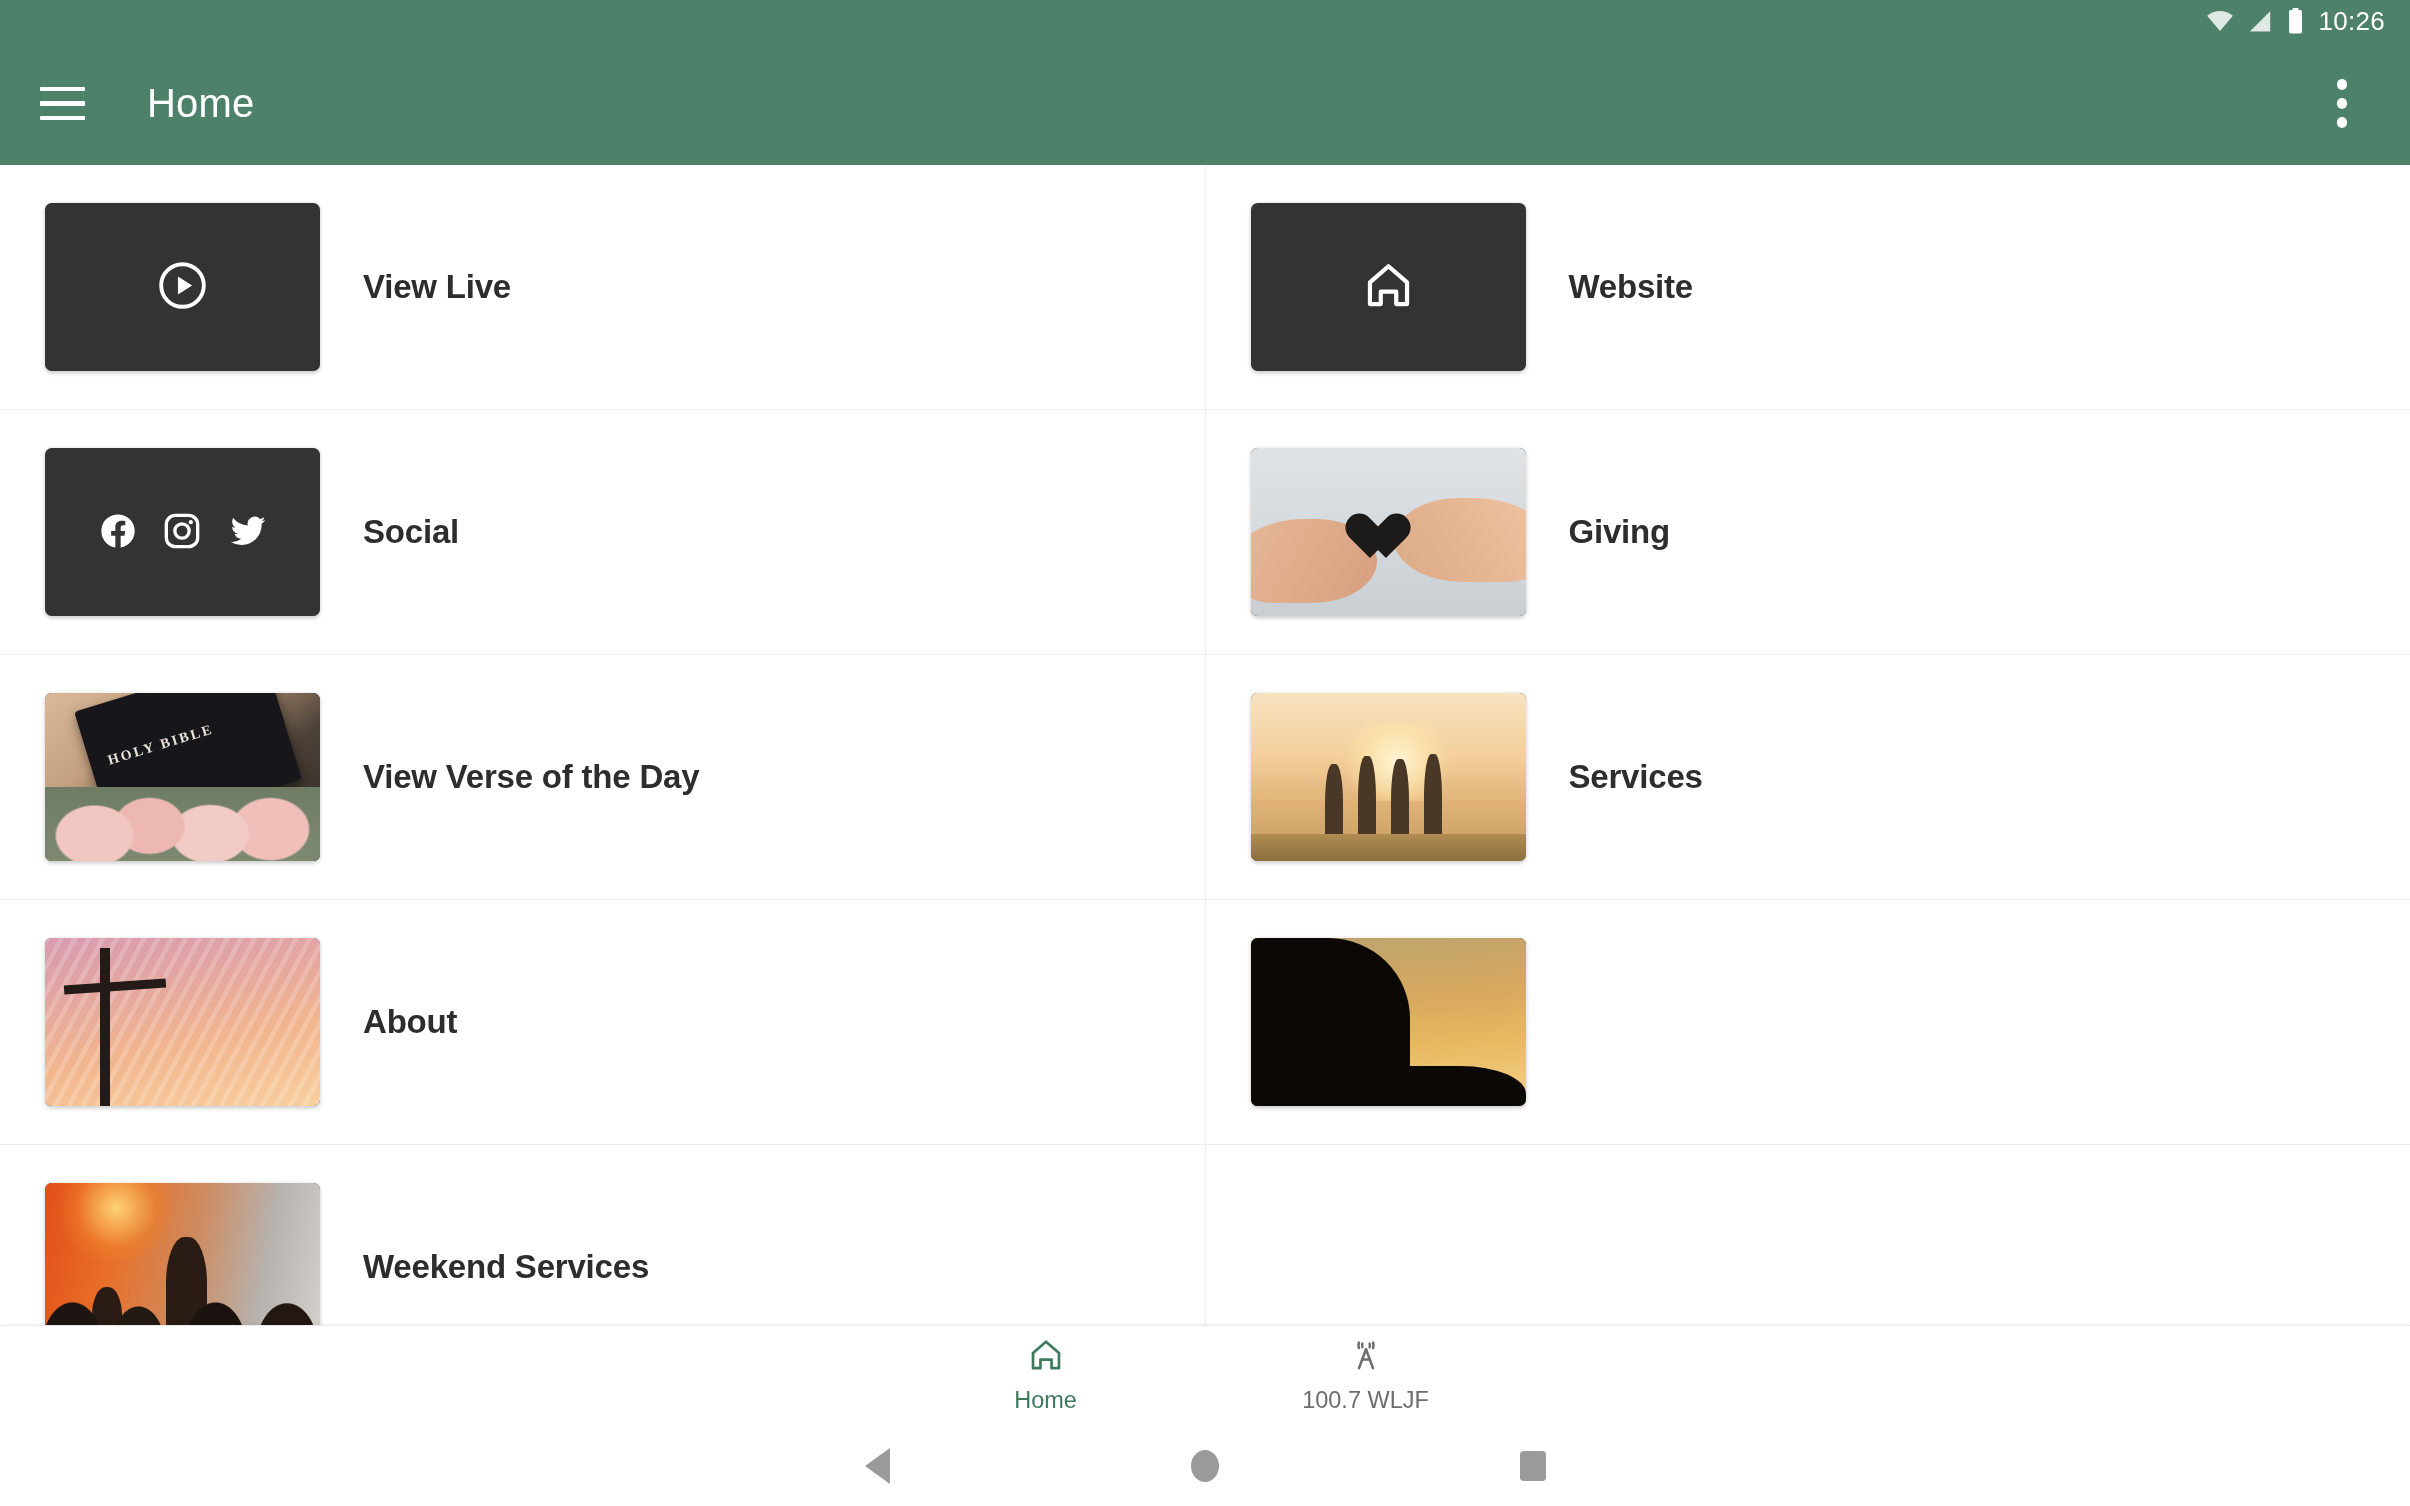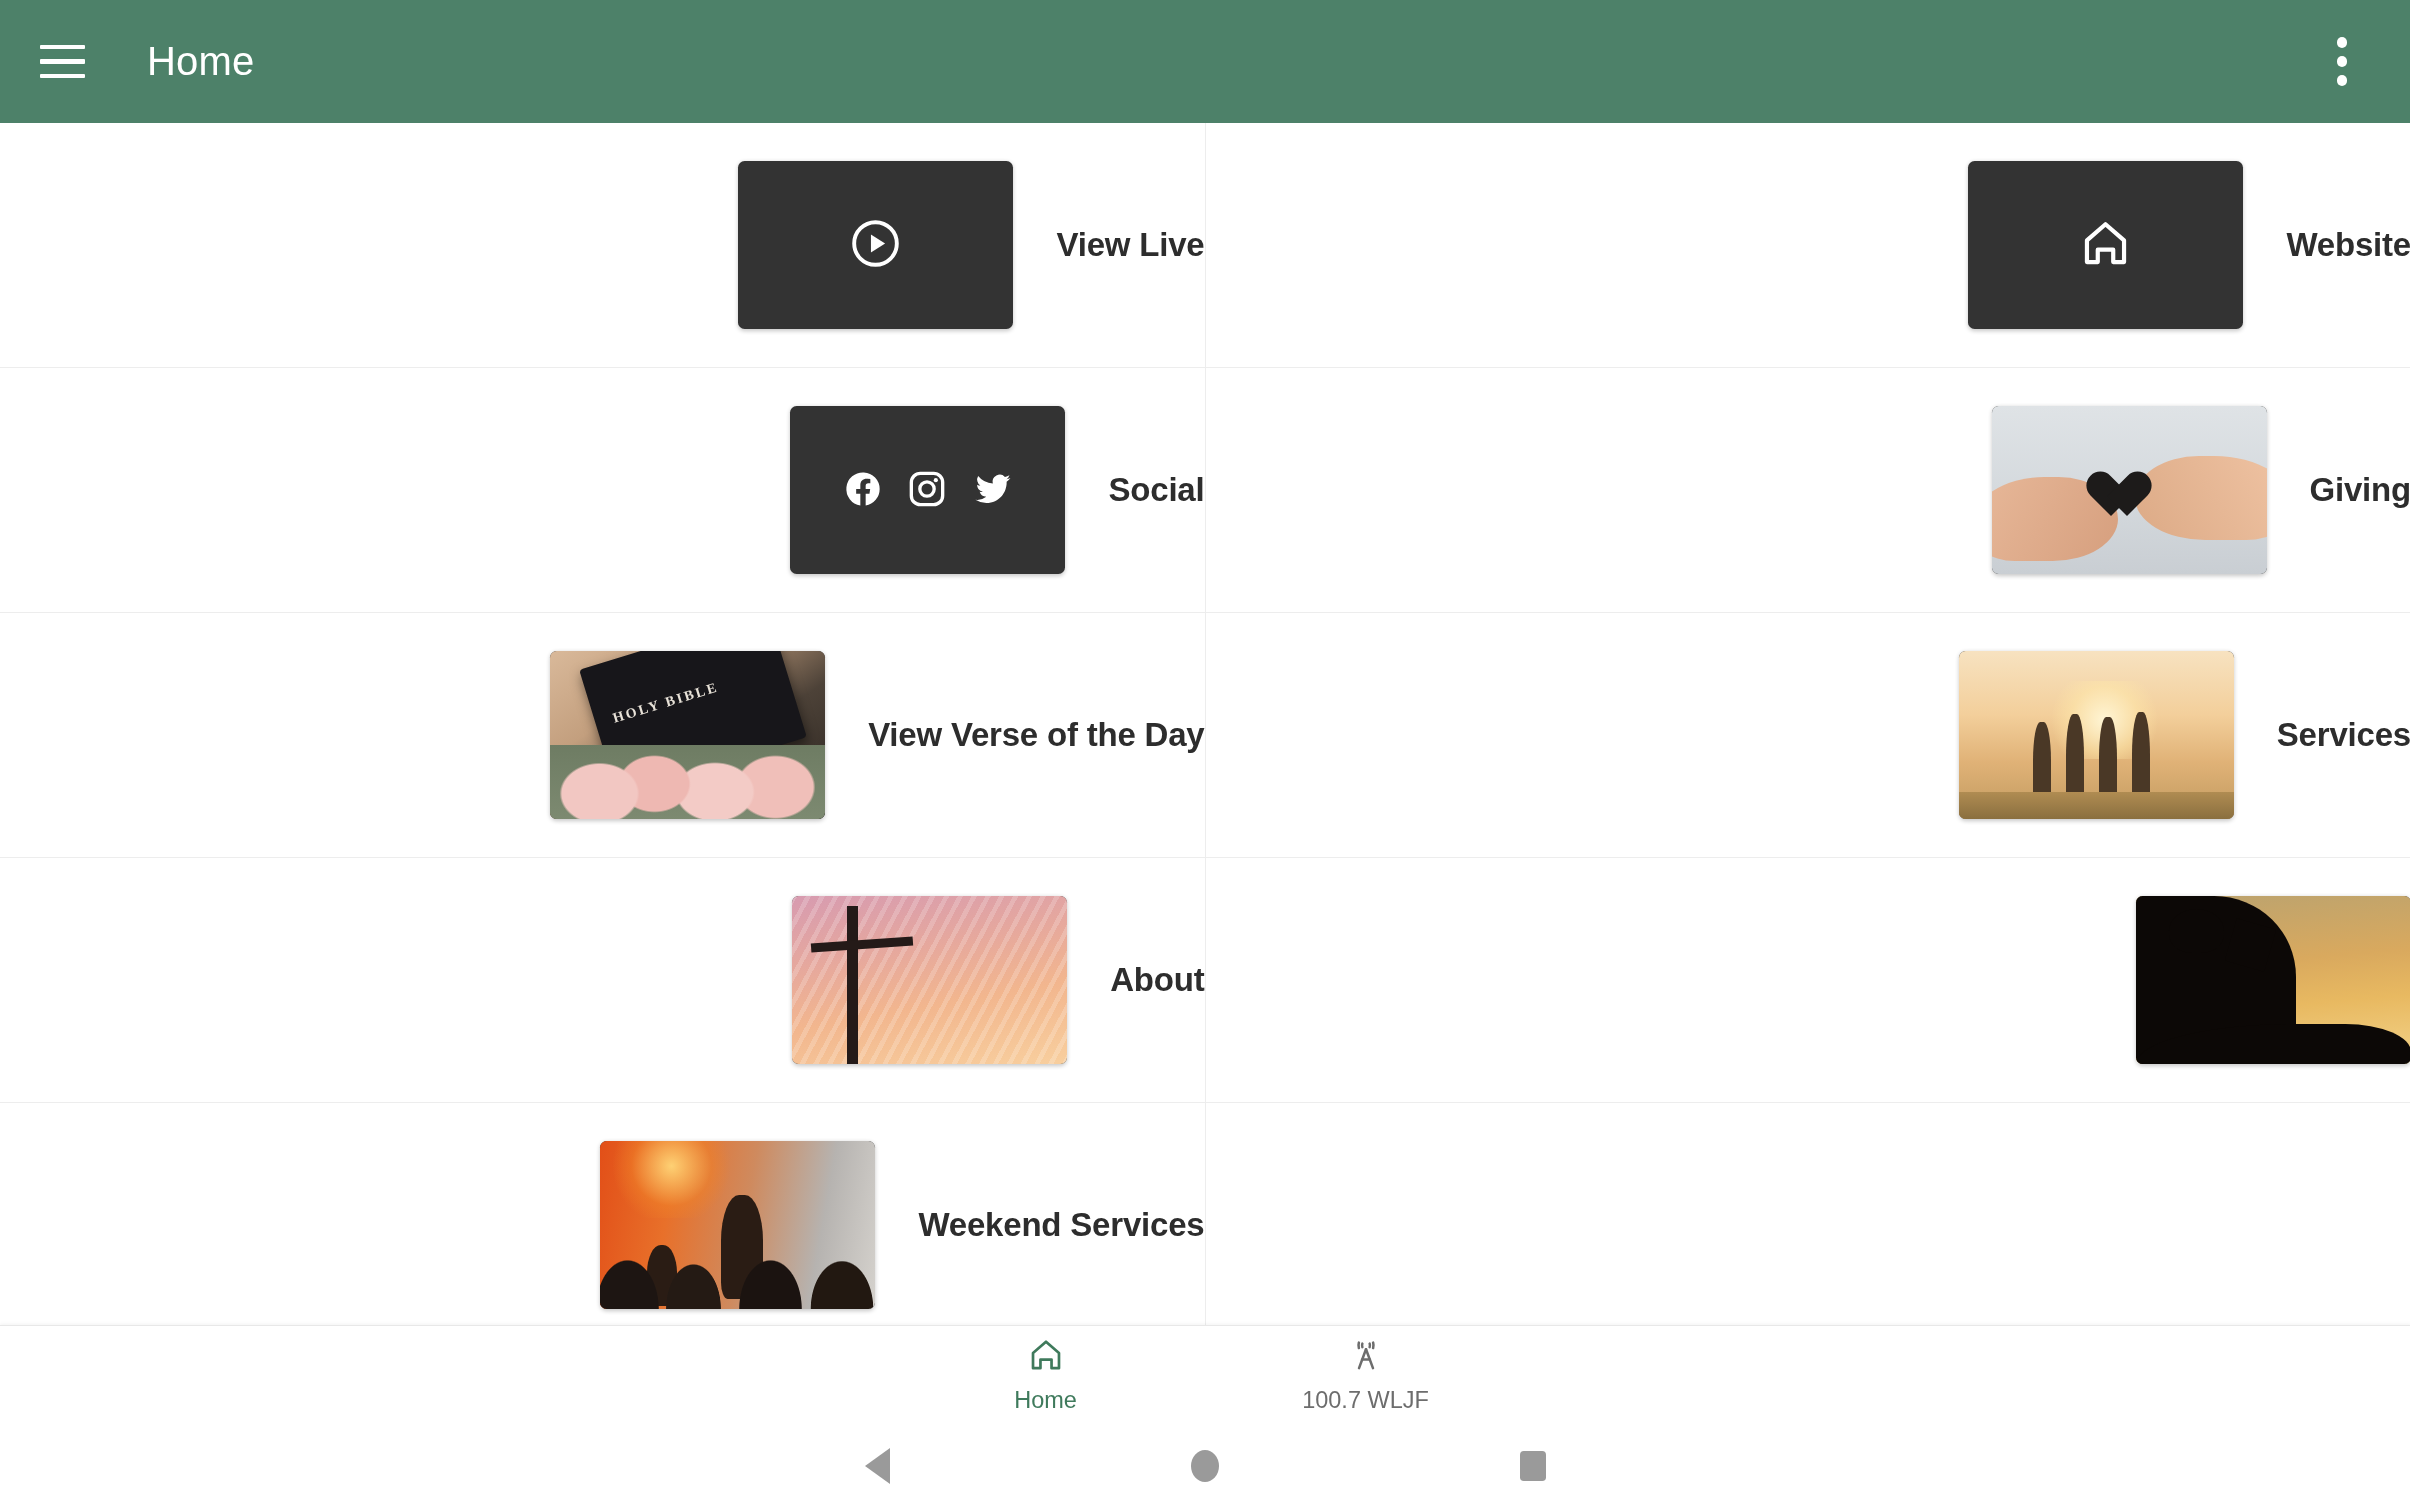--- a/index.html
+++ b/index.html
@@ -35,21 +35,20 @@
               align-items: center; justify-content: center; gap: 8.5px; cursor: pointer; }
   .overflow i { width: 10.4px; height: 10.4px; border-radius: 50%; background: #ffffff; display: block; }
 
   
   .content { flex: 1; position: relative; overflow: hidden; background: #ffffff; }
   .grid { display: grid; grid-template-columns: 1fr 1fr; }
   .cell {
     position: relative; height: 245px;
     display: flex; align-items: center; padding-left: 45px;
     border-bottom: 0.9px solid #ededed;
-    justify-content: flex-end;
   }
   .cell.col-left { border-right: 0.9px solid #ededed; }
   .thumb {
     width: 275px; height: 168px; border-radius: 6.6px; flex: 0 0 275px;
     background: #333333; position: relative; overflow: hidden;
     box-shadow: 0 1.9px 4.7px rgba(0,0,0,.22);
     display: flex; align-items: center; justify-content: center;
   }
   .tile-label {
     margin-left: 43px; font-size: 33px; font-weight: bold;
@@ -166,20 +165,39 @@
   .sys-back { width:0; height:0; border-top: 18px solid transparent;
               border-bottom: 18px solid transparent; border-right: 25.4px solid #9a9a9a; }
   .sys-home { width: 28px; height: 32px; border-radius: 50%; background: #9a9a9a; }
   .sys-recent { width: 25.4px; height: 30px; border-radius: 3.8px; background: #9a9a9a; }
 </style>
 </head>
 <body>
 
 <div id="app">
 
+  <div class="statusbar">
+    <span class="sb-icon">
+      <svg width="28" height="22.6" viewBox="0 0 24 20">
+          <path d="M12 18.5 0.6 5.2a17 17 0 0 1 22.8 0Z" fill="#ffffff" opacity=".82"></path>
+        </svg>
+    </span>
+    <span class="sb-icon">
+      <svg width="26" height="22.6" viewBox="0 0 22 20">
+          <path d="M20 1 20 19 2 19Z" fill="#ffffff" opacity=".82"></path>
+        </svg>
+    </span>
+    <span class="sb-icon">
+      <svg width="19" height="26" viewBox="0 0 14 22">
+        <rect x="4.5" y="0" width="5" height="2" fill="#ffffff"></rect>
+        <rect x="1.5" y="1.6" width="11" height="20" rx="1.4" fill="#ffffff"></rect>
+      </svg>
+    </span>
+    <span class="time">10:26</span>
+  </div>
 
   <div class="appbar">
     <div class="hamburger">
       <span></span>
         <span></span>
         <span></span>
     </div>
     <div class="appbar-title">Home</div>
     <div class="appbar-spacer"></div>
     <div class="overflow">

